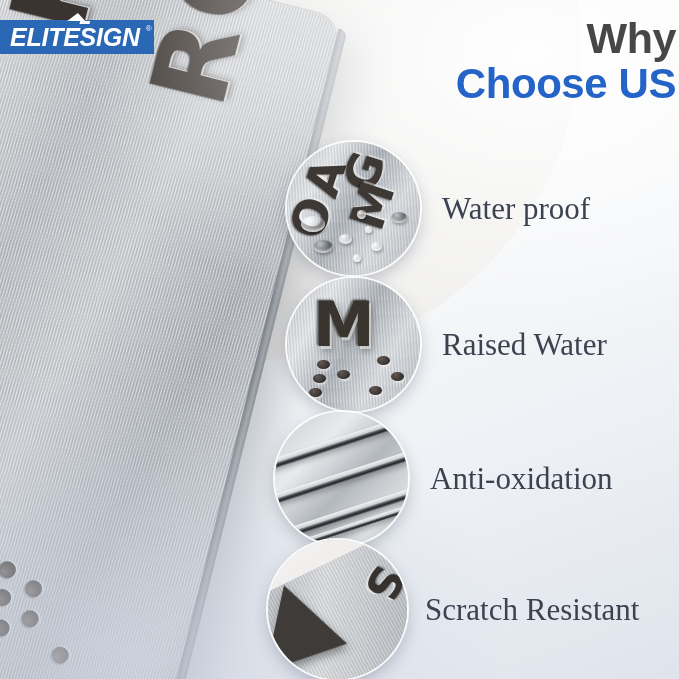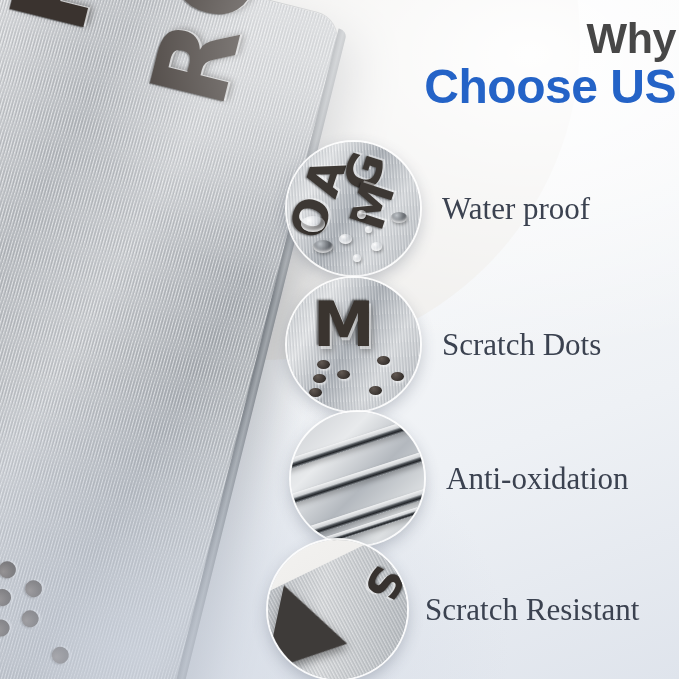--- a/index.html
+++ b/index.html
@@ -183,21 +183,21 @@
     z-index: 30;
   }
   .headline-top {
     font-size: 43px;
     font-weight: 700;
     color: #474747;
     line-height: 1.05;
     letter-spacing: -.01em;
   }
   .headline-bottom {
-    font-size: 48px;
+    font-size: 42px;
     font-weight: 700;
     color: #2463c7;
     line-height: 1.08;
     letter-spacing: -.01em;
   }
 
   
   .features {
     position: absolute;
     left: 0;
@@ -208,21 +208,21 @@
     pointer-events: none;
   }
   .feature-row {
     position: absolute;
     display: flex;
     align-items: center;
     pointer-events: auto;
   }
   .f1 { left: 287px; top: 142px; }
   .f2 { left: 287px; top: 278px; }
-  .f3 { left: 291px; top: 412px; }
+  .f3 { left: 275px; top: 412px; }
   .f4 { left: 268px; top: 540px; }
 
   .thumb {
     position: relative;
     width: 133px;
     height: 133px;
     border-radius: 50%;
     overflow: hidden;
     flex: 0 0 auto;
     box-shadow: 0 0 0 2px rgba(255,255,255,.9), 0 6px 16px rgba(60,70,90,.30);
@@ -370,20 +370,25 @@
       <i style="left:76px; top:40px;"></i>
       <i style="left:34px; top:74px;"></i>
       <i style="left:64px; top:70px;"></i>
 
       <i style="left:6px;  top:112px;"></i>
     </div>
   </div>
 
   <div class="bg-wash"></div>
 
+  <div class="logo">
+    <div class="logo-text">ELITESIGN</div>
+    <span class="logo-cap"></span>
+    <span class="logo-reg">®</span>
+  </div>
 
   <div class="headline">
     <div class="headline-top">Why</div>
     <div class="headline-bottom">Choose US</div>
   </div>
 
   <div class="features">
 
     <div class="feature-row f1">
       <div class="thumb t1">
@@ -409,21 +414,21 @@
         <div class="t-metal"></div>
         <span class="t-letter">M</span>
         <span class="bd" style="left:30px;top:82px;"></span>
         <span class="bd" style="left:26px;top:96px;"></span>
         <span class="bd" style="left:22px;top:110px;"></span>
         <span class="bd" style="left:50px;top:92px;"></span>
         <span class="bd" style="left:90px;top:78px;"></span>
         <span class="bd" style="left:104px;top:94px;"></span>
         <span class="bd" style="left:82px;top:108px;"></span>
       </div>
-      <div class="feature-label">Scratch Dots</div>
+      <div class="feature-label">Raised Water</div>
     </div>
 
     <div class="feature-row f3">
       <div class="thumb t3">
         <div class="t3-bg"></div>
         <span class="sheet" style="top:22px;"></span>
         <span class="sheet" style="top:58px;"></span>
         <span class="sheet" style="top:96px;"></span>
         <span class="sheet" style="top:112px;height:7px;"></span>
       </div>

